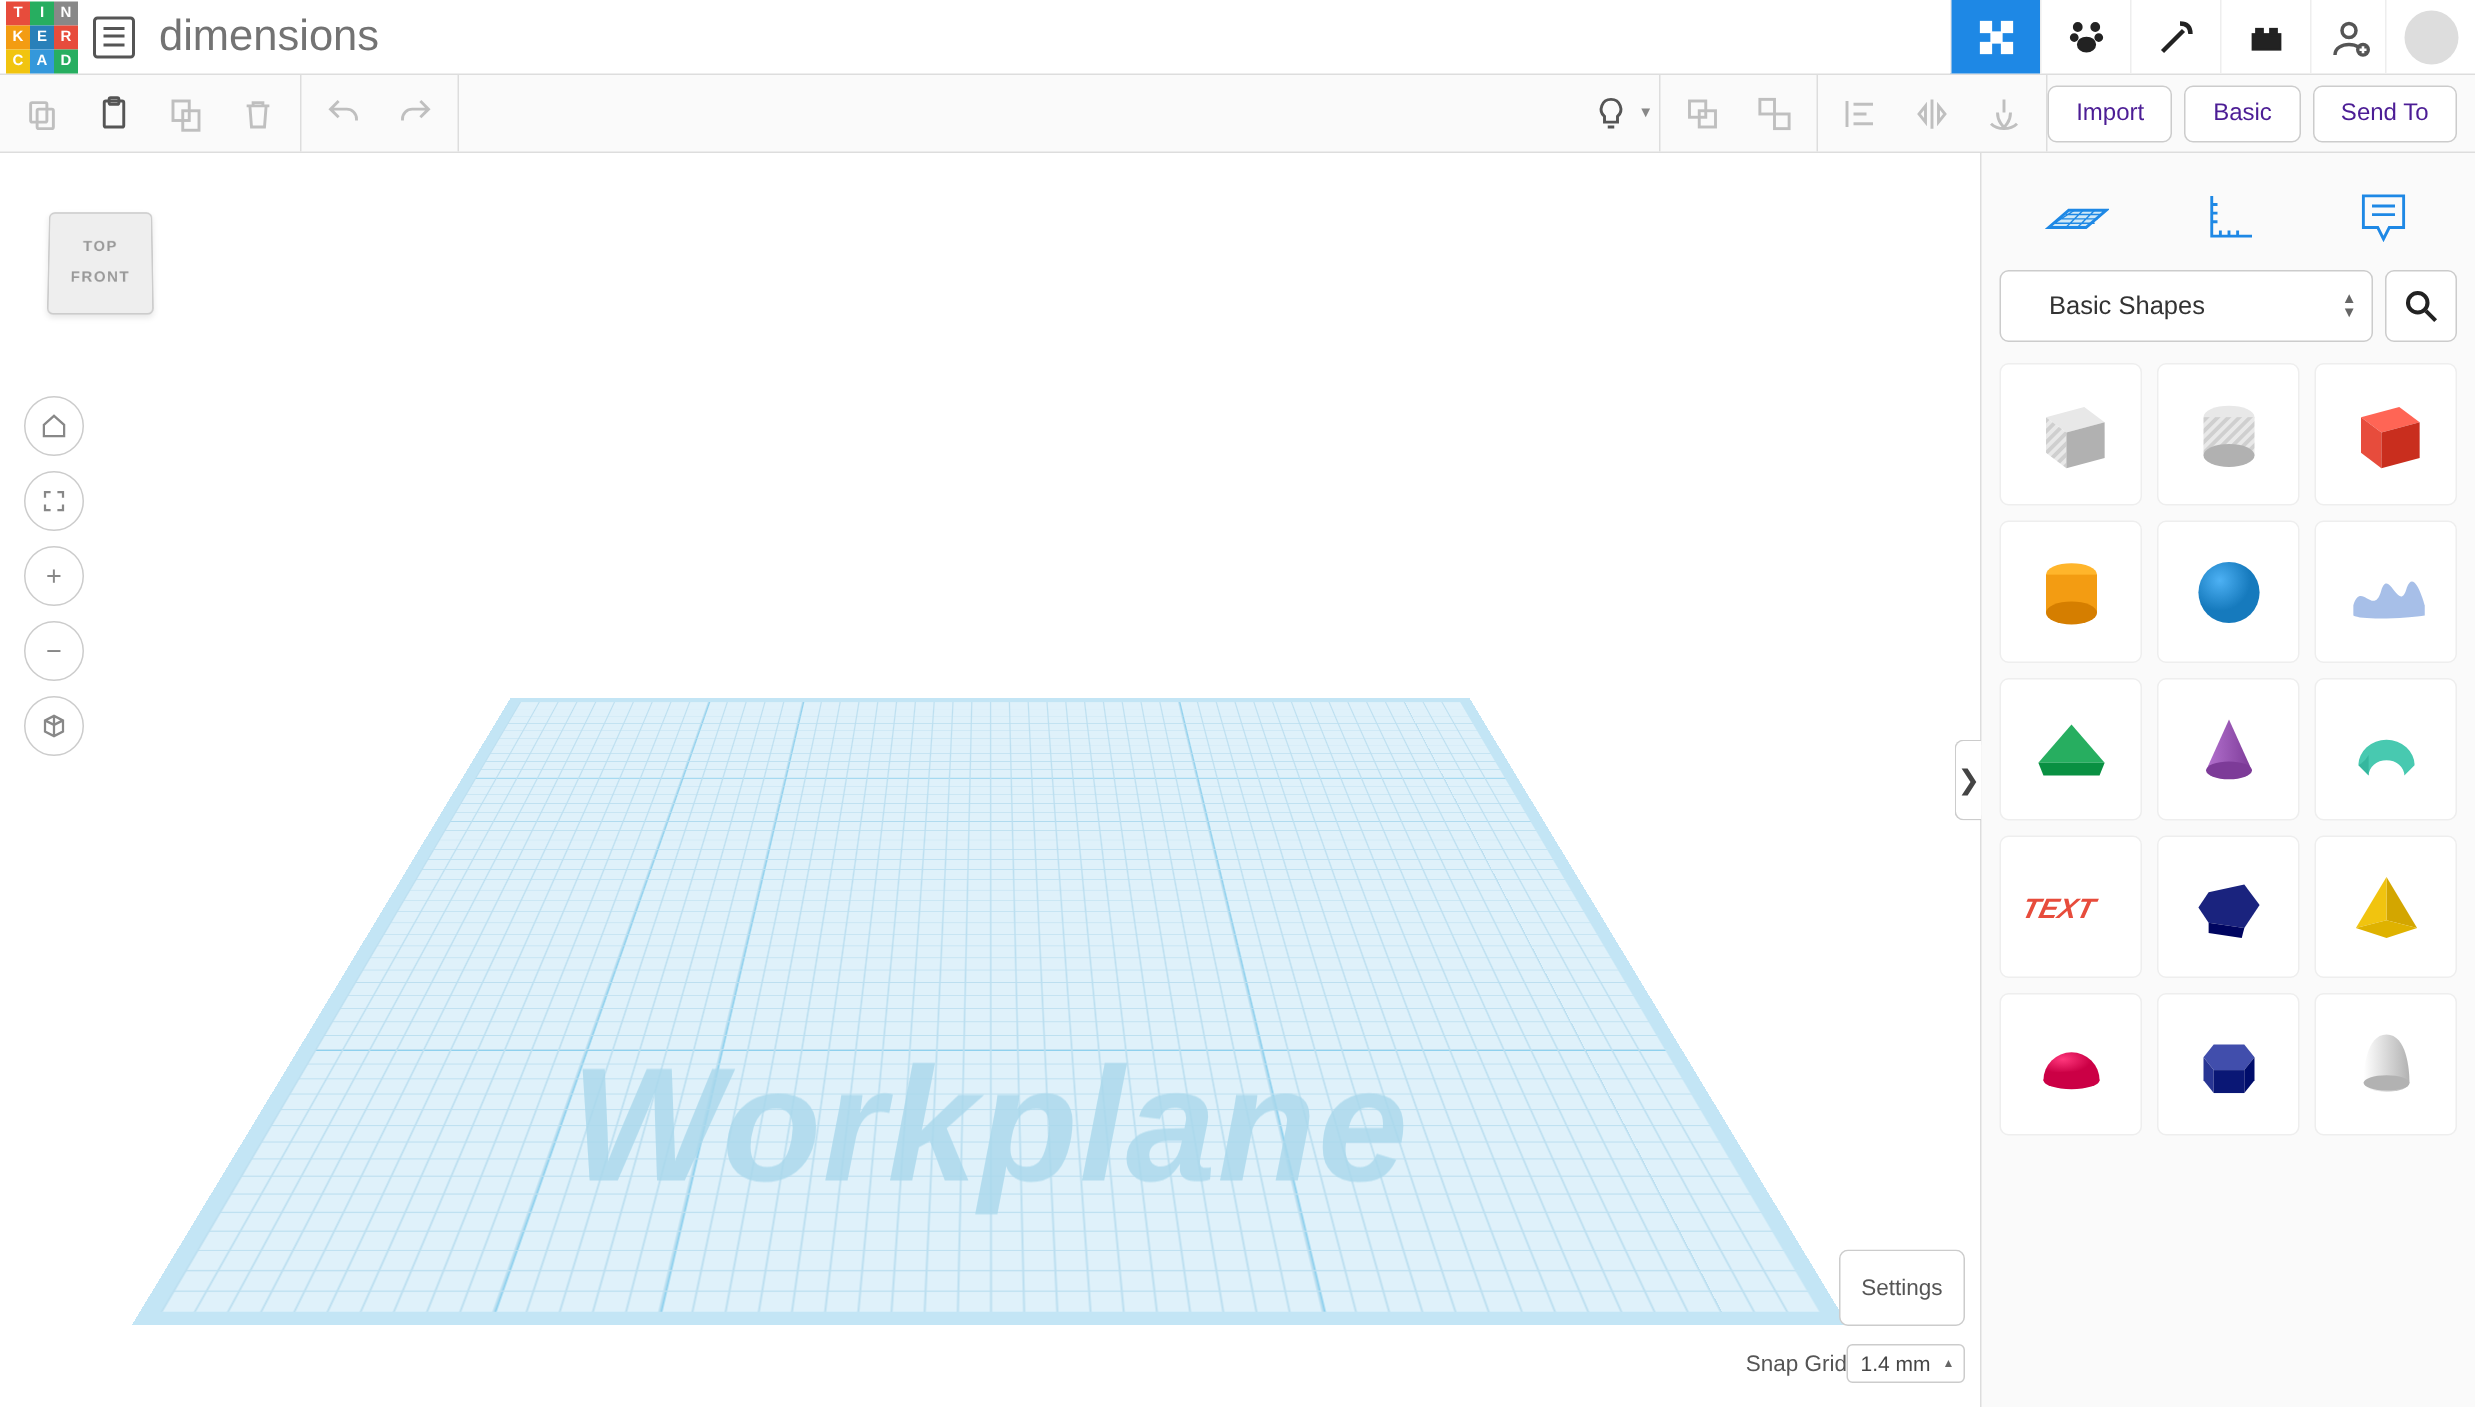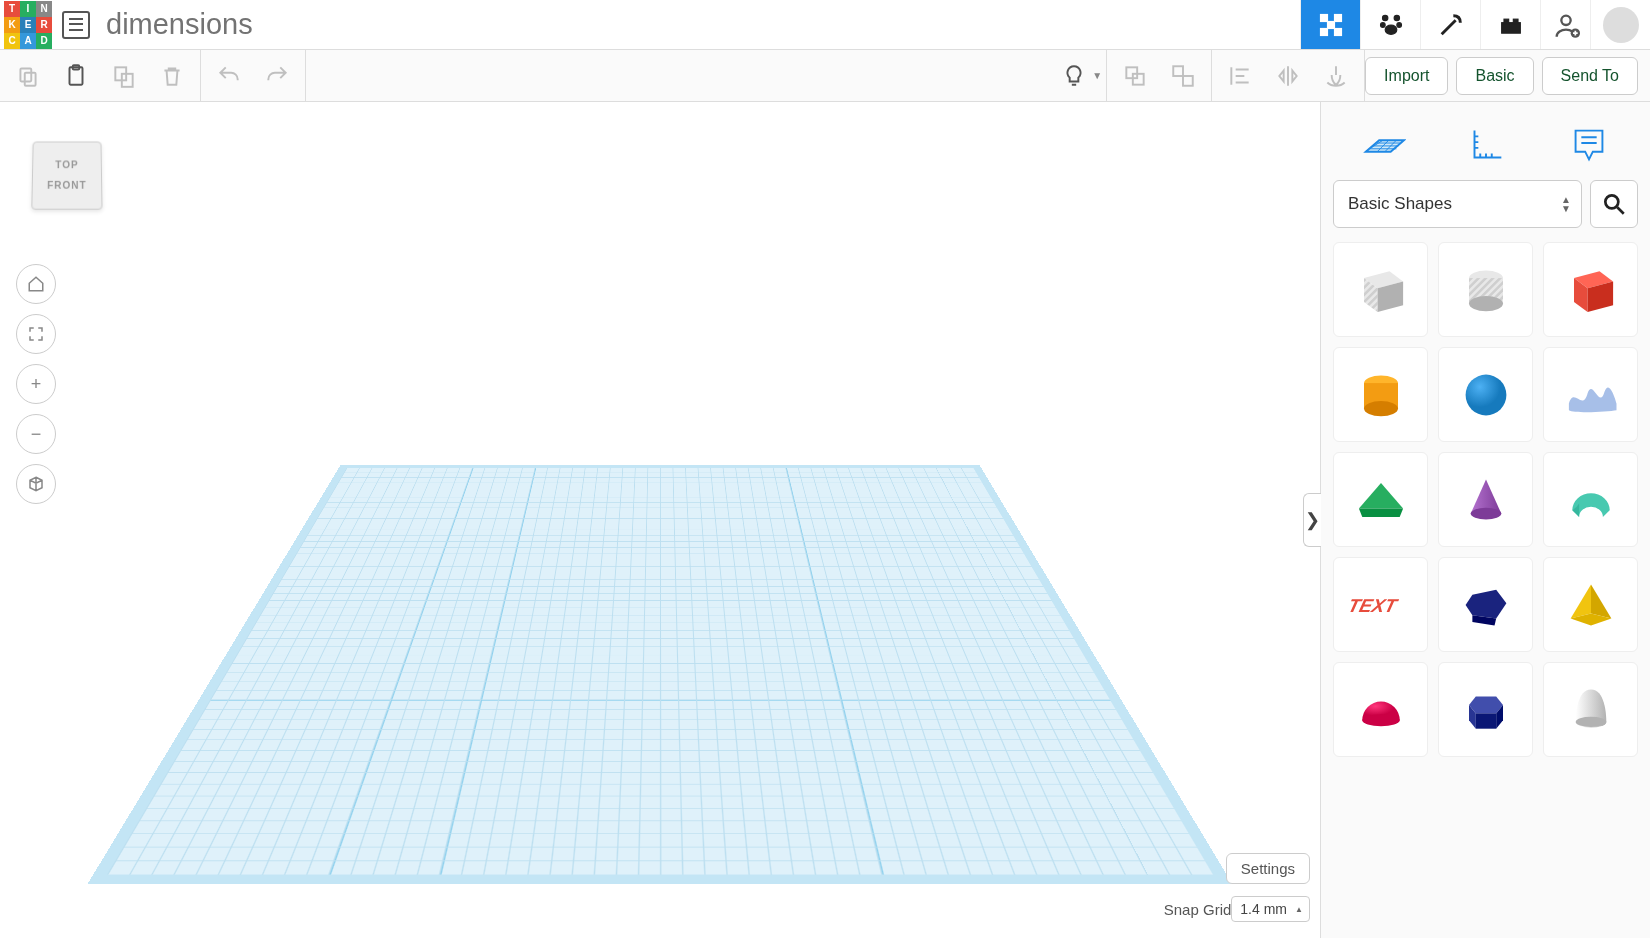--- a/index.html
+++ b/index.html
@@ -85,21 +85,21 @@
   }
   .tool-btn.dim{opacity:.35}
   .tool-btn svg{width:26px;height:26px;stroke:#555;fill:none;stroke-width:1.8}
 
   .toolbar-right{
     margin-left:auto;display:flex;align-items:center;height:100%;
   }
   .pill-btn{
     height:38px;padding:0 18px;
     border:1px solid #ccc;border-radius:6px;
-    background:#fff;color:#14532d;
+    background:#fff;color:#4c1d95;
     display:flex;align-items:center;margin-right:8px;
     font-size:16px;
   }
 
   
   .viewcube {
     position:absolute;top:140px;left:32px;
     width:80px;height:86px;
     perspective:400px;
   }
@@ -155,21 +155,21 @@
     color:#a9d8ec;letter-spacing:1px;
     font-family:Arial,sans-serif;
     pointer-events:none;
     opacity:.8;
     white-space:nowrap;
   }
 
   .settings-pill{
     position:absolute;right:340px;bottom:54px;
     background:#fff;border:1px solid #ccc;border-radius:6px;
-    padding:6px 14px;color:#555;font-size:15px;
+    padding:16px 14px;color:#555;font-size:15px;
   }
   .snap-row{
     position:absolute;right:340px;bottom:16px;
     display:flex;align-items:center;gap:0;
     font-size:15px;color:#555;
   }
   .snap-select{
     border:1px solid #ccc;border-radius:4px;background:#fff;
     padding:4px 22px 4px 8px;font-size:14px;color:#444;
     position:relative;
@@ -190,21 +190,21 @@
     padding:14px 10px 8px 10px;
   }
   .rp-tab{width:56px;height:56px;display:flex;align-items:center;justify-content:center;}
   .rp-tab svg{width:46px;height:46px;stroke:#1e88e5;fill:none;stroke-width:2}
 
   .rp-select-row{
     display:flex;gap:8px;padding:0 12px 10px 12px;
   }
   .rp-select{
     flex:1;height:48px;border:1px solid #ccc;border-radius:6px;background:#fff;
-    display:flex;align-items:center;padding:0 14px;font-size:17px;color:#333;
+    display:flex;align-items:center;padding:0 32px;font-size:17px;color:#333;
     position:relative;
   }
   .rp-select::after{
     content:"";position:absolute;right:12px;top:50%;transform:translateY(-50%);
     width:0;height:0;border-left:5px solid transparent;border-right:5px solid transparent;
   }
   .rp-select .arrows{
     position:absolute;right:10px;top:50%;transform:translateY(-50%);
     font-size:10px;line-height:9px;color:#666;
   }
@@ -381,20 +381,21 @@
     </div>
     <div class="pill-btn">Import</div>
     <div class="pill-btn">Basic</div>
     <div class="pill-btn" style="margin-right:12px">Send To</div>
   </div>
 </div>
 
 <div class="canvas">
   <div class="workplane-wrap">
     <div class="workplane"></div>
+    <div class="workplane-label">Workplane</div>
   </div>
 </div>
 
 <div class="viewcube">
   <div class="cube">
     <div class="top">TOP</div>
     <div>FRONT</div>
   </div>
 </div>
 

